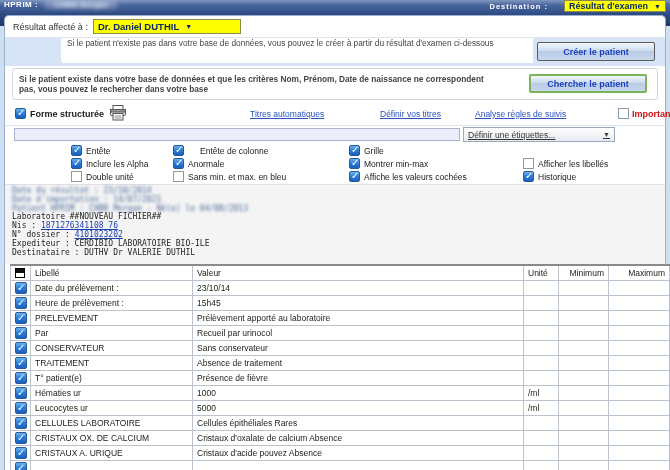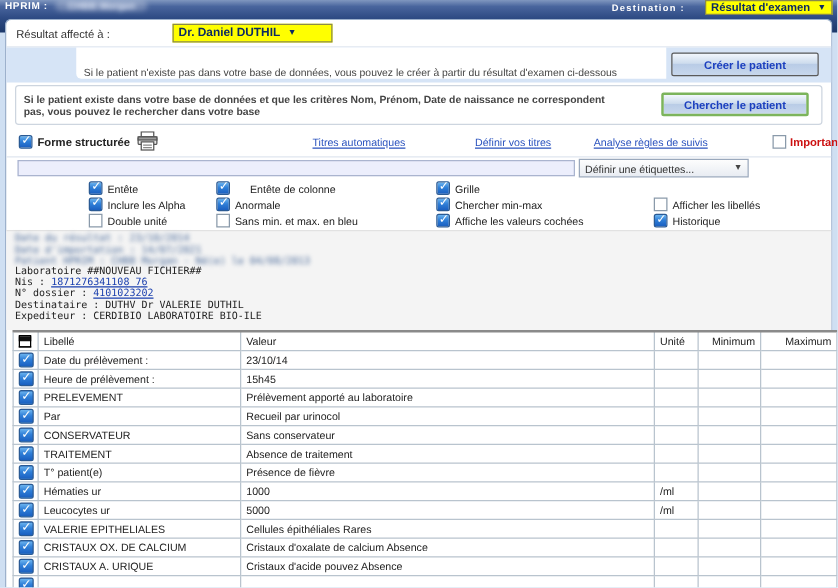--- a/index.html
+++ b/index.html
@@ -19,27 +19,27 @@
   .ysel { background:#ffff00; border:1px solid #8a8a4a; color:#0b2a63; font-weight:bold;
     font-size:9px; display:flex; align-items:center; gap:6px; padding:0 4px; height:12px; cursor:pointer; }
   .ysel .chev { font-size:7px; color:#0b2a63; }
 
   
   .panel { position:absolute; top:15px; left:4px; right:4px; bottom:0;
     background:#ffffff; border:1px solid #9db1cc; border-bottom:none;
     border-radius:5px 5px 0 0; }
 
   .assign-row { height:22px; display:flex; align-items:center; padding-left:8px;
-    border-bottom:1px solid #e0e6ef;gap:12px; }
+    border-bottom:1px solid #e0e6ef; }
   .assign-label { font-size:9px; color:#333; margin-right:5px; }
-  .assign-sel { width:128px; height:15px; font-size:9.5px;margin-left:33px; }
+  .assign-sel { width:148px; height:15px; font-size:9.5px; }
 
   .strip-blue { position:relative; height:28px; background:#d6e4f6; }
   .msg1-box { position:absolute; left:56px; top:0; bottom:3px; right:132px; background:#fff;
-    border-radius:0 0 0 4px; display:flex; align-items:flex-end; padding:0 6px; }
+    border-radius:0 0 0 4px; display:flex; align-items:flex-start; padding:0 6px; }
   .msg-text { font-size:8.3px; color:#444; line-height:1.25; }
   .btn { position:absolute; right:10px; top:4px; width:118px; height:19px;
     background:linear-gradient(180deg,#f2f7fd 0%,#cddced 45%,#b9cce6 50%,#c7d7ec 100%);
     border:1px solid #5a5a5a; border-radius:2px; color:#1b3fbf; font-weight:bold;
     font-size:9px; font-family:inherit; cursor:pointer; }
   .btn.green { border:2px solid #7cb45c; }
 
   .msg2-box { position:relative; margin:2px 7px 2px 7px; height:32px; background:#fff;
     border:1px solid #cdd5df; border-radius:3px; display:flex; align-items:center; padding:0 6px; }
   .msg2-box .msg-text { width:480px;font-weight:bold; }
@@ -57,24 +57,24 @@
   .forme-label { font-size:9px; font-weight:bold; color:#222; }
   .printer { position:absolute; left:104px; top:3px; cursor:pointer; }
   .lnk { position:absolute; top:7px; font-size:8.5px; color:#2a52be; text-decoration:underline; cursor:pointer; }
   .lnk1 { left:245px; } .lnk2 { left:375px; } .lnk3 { left:470px; }
   .important { position:absolute; left:613px; top:6px; display:flex; align-items:center; gap:3px; }
   .important-label { font-size:9px; font-weight:bold; color:#cc1111; }
 
   .filter-row { position:relative; height:18px; }
   .filter-input { position:absolute; left:9px; top:2px; width:446px; height:13px;
     background:#eceefc; border:1px solid #aab4cf; font-size:9px; padding:0 3px; font-family:inherit; }
-  .tag-select { position:absolute; left:458px; top:1px; width:136px; height:15px;
+  .tag-select { position:absolute; left:458px; top:1px; width:152px; height:15px;
     background:linear-gradient(180deg,#fdfdfd,#e8ecf2); border:1px solid #9aa8bc;
     display:flex; align-items:center; justify-content:space-between; padding:0 4px;
-    font-size:8.5px; color:#333; cursor:pointer; }
+    font-size:8.5px; color:#333; cursor:pointer;text-decoration:underline; }
   .tag-select .chev { font-size:7px; color:#444; }
 
   .opt-grid { position:relative; height:40px; }
   .opt-item { position:absolute; display:flex; align-items:center; gap:4px; }
   .opt-label { font-size:8.5px; color:#222; white-space:nowrap; }
 
   
   .fileinfo { height:80px; background:#f4f4f4; border-top:1px solid #e2e2e2;
     padding:2px 0 0 7px; font-family:"DejaVu Sans Mono","Liberation Mono",monospace;
     font-size:8px; line-height:8.8px; color:#222; }
@@ -184,21 +184,21 @@
         <span class="opt-item" style="left: 66px; top: 14px;">
           <span class="cb checked"></span>
           <span class="opt-label">Inclure les Alpha</span>
         </span>
         <span class="opt-item" style="left: 168px; top: 14px;">
           <span class="cb checked"></span>
           <span class="opt-label">Anormale</span>
         </span>
         <span class="opt-item" style="left: 344px; top: 14px;">
           <span class="cb checked"></span>
-          <span class="opt-label">Chercher min-max</span>
+          <span class="opt-label">Montrer min-max</span>
         </span>
         <span class="opt-item" style="left: 518px; top: 14px;">
           <span class="cb"></span>
           <span class="opt-label">Afficher les libellés</span>
         </span>
         <span class="opt-item" style="left: 66px; top: 27px;">
           <span class="cb"></span>
           <span class="opt-label">Double unité</span>
         </span>
         <span class="opt-item" style="left: 168px; top: 27px;">
@@ -215,22 +215,22 @@
         </span>
       </div>
 
     <div class="fileinfo">
         <div class="fi-redacted">Date du résultat : 23/10/2014</div>
         <div class="fi-redacted">Date d'importation : 14/07/2021</div>
         <div class="fi-redacted">Patient HPRIM : CHBB Morgan - Né(e) le 04/08/2013</div>
         <div>Laboratoire ##NOUVEAU FICHIER##</div>
         <div><span>Nis : </span><a class="fi-link">1871276341108 76</a></div>
         <div><span>N° dossier : </span><a class="fi-link">4101023202</a></div>
+        <div>Expediteur : CERDIBIO LABORATOIRE BIO-ILE</div>
         <div>Destinataire : DUTHV Dr VALERIE DUTHIL</div>
-        <div>Expediteur : CERDIBIO LABORATOIRE BIO-ILE</div>
       </div>
 
     <table class="rtable">
       <colgroup>
         <col style="width:20px">
           <col style="width:162px">
           <col style="width:331px">
         <col style="width:35px">
           <col style="width:50px">
           <col style="width:61px">
@@ -313,21 +313,21 @@
           <tr>
             <td class="cbcell"><span class="rowcb"></span></td>
             <td>Leucocytes ur</td>
             <td>5000</td>
             <td>/ml</td>
             <td class="num"></td>
             <td class="num"></td>
           </tr>
           <tr>
             <td class="cbcell"><span class="rowcb"></span></td>
-            <td>VALERIE EPITHELIALES</td>
+            <td>CELLULES LABORATOIRE</td>
             <td>Cellules épithéliales Rares</td>
             <td></td>
             <td class="num"></td>
             <td class="num"></td>
           </tr>
           <tr>
             <td class="cbcell"><span class="rowcb"></span></td>
             <td>CRISTAUX OX. DE CALCIUM</td>
             <td>Cristaux d'oxalate de calcium Absence</td>
             <td></td>

